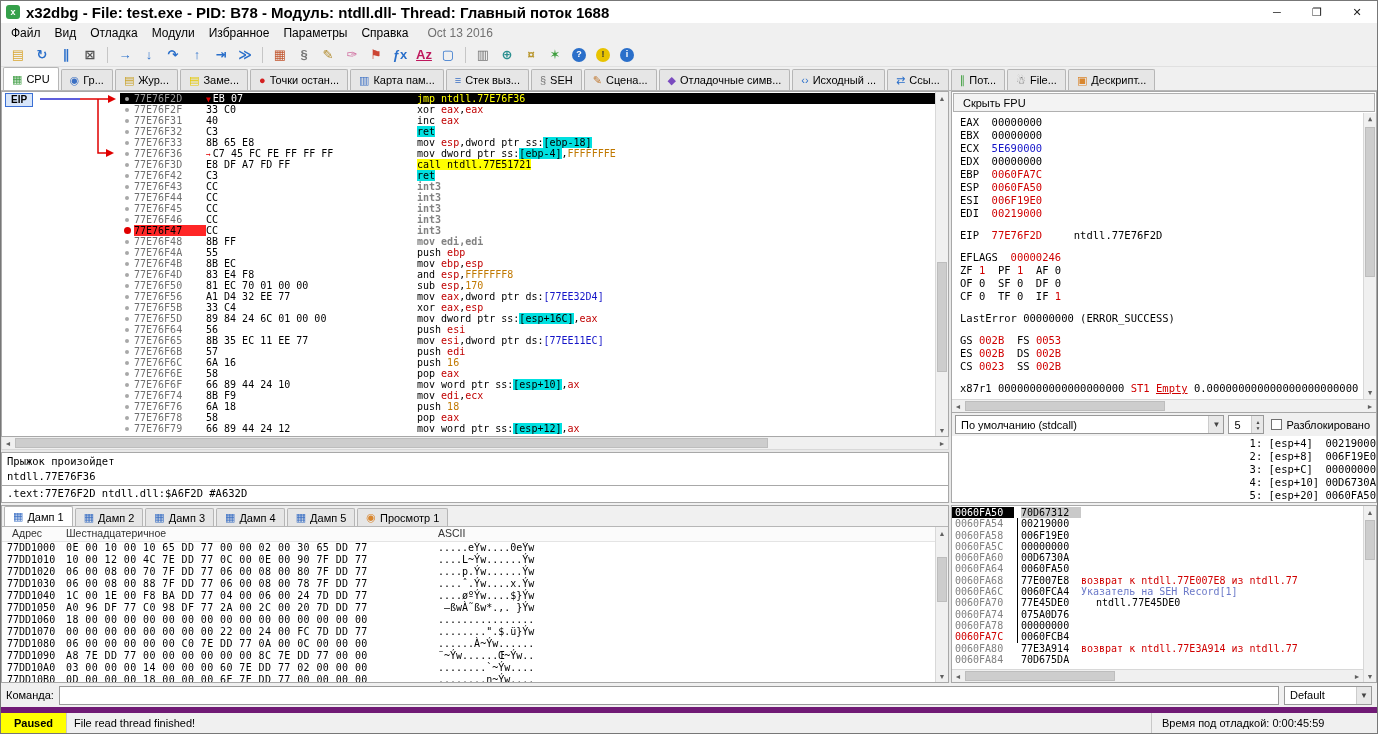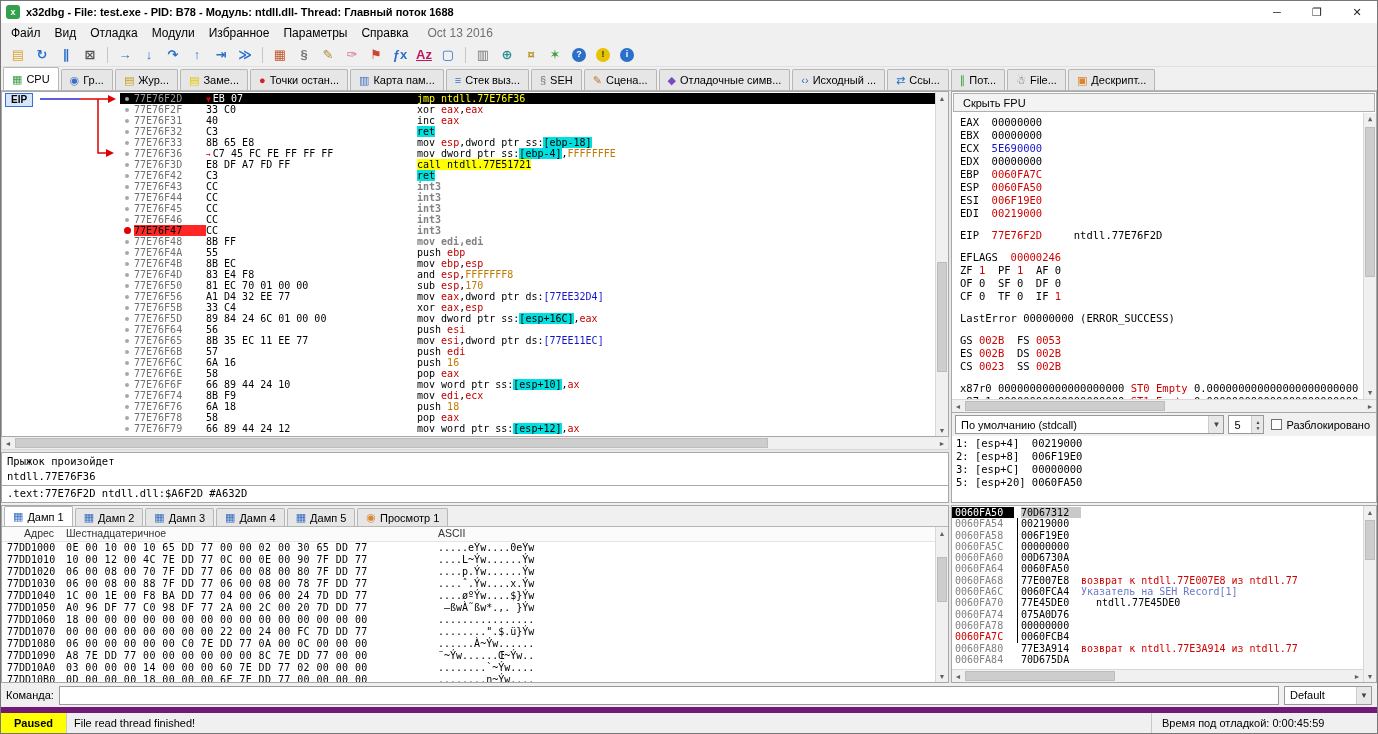--- a/index.html
+++ b/index.html
@@ -3,21 +3,21 @@
 <meta charset="utf-8">
 <style>
   html,body{margin:0;padding:0;background:#888;}
   *{box-sizing:border-box;}
   .app{width:1378px;height:734px;background:#f0f0f0;display:flex;flex-direction:column;
        font-family:"Liberation Sans","DejaVu Sans",sans-serif;font-size:12px;color:#000;overflow:hidden;border:1px solid #777;}
   
   .titlebar{height:22px;background:#fff;display:flex;align-items:center;padding-left:5px;flex:0 0 auto;}
   .appicon{width:14px;height:14px;background:#35a04a;border-radius:3px;color:#fff;font-size:9px;font-weight:bold;
            display:flex;align-items:center;justify-content:center;}
-  .title{margin-left:6px;font-weight:bold;font-size:11px;white-space:nowrap;}
+  .title{margin-left:6px;font-weight:bold;font-size:15px;white-space:nowrap;}
   .wincontrols{margin-left:auto;display:flex;height:100%;}
   .wc{width:40px;display:flex;align-items:center;justify-content:center;font-size:11px;color:#222;}
   
   .menubar{height:20px;display:flex;align-items:center;padding-left:3px;flex:0 0 auto;background:#f0f0f0;}
   .mitem{padding:2px 7px;white-space:nowrap;}
   .mdate{color:#707070;margin-left:12px;}
   
   .toolbar{height:24px;display:flex;align-items:center;padding-left:5px;flex:0 0 auto;border-bottom:1px solid #e0e0e0;}
   .tbtn{width:24px;height:21px;display:flex;align-items:center;justify-content:center;}
   .tglyph{font-size:13px;font-weight:bold;line-height:1;}
@@ -87,34 +87,34 @@
   .combo{flex:1;height:19px;border:1px solid #999;background:#fff;display:flex;align-items:center;
          padding:0 0 0 5px;font-size:11px;}
   .caret{margin-left:auto;width:15px;align-self:stretch;background:#e8e8e8;border-left:1px solid #ccc;
          display:flex;align-items:center;justify-content:center;font-size:8px;color:#444;}
   .spin{width:36px;height:19px;border:1px solid #999;background:#fff;display:flex;align-items:center;
         padding-left:5px;font-size:11px;}
   .spinarrows{margin-left:auto;width:12px;align-self:stretch;background:#e8e8e8;border-left:1px solid #ccc;
               display:flex;flex-direction:column;align-items:center;justify-content:center;font-size:5px;color:#444;line-height:1.2;}
   .chk{display:flex;align-items:center;gap:4px;font-size:11px;padding:0 3px;white-space:nowrap;}
   .chkbox{width:11px;height:11px;border:1px solid #707070;background:#fff;}
-  .args{flex:0 0 auto;height:66px;background:#fff;overflow:hidden;padding-top:1px;}
+  .args{flex:0 0 auto;height:66px;background:#fff;overflow:hidden;padding-top:1px;text-align:right;}
   .argrow{height:13px;padding-left:4px;font-family:"DejaVu Sans Mono","Liberation Mono",monospace;
           font-size:10.5px;white-space:pre;}
   
   .bottom{flex:1;display:flex;background:#e8e8e8;margin-top:2px;min-height:0;}
   .dumpcol{width:948px;flex:0 0 auto;display:flex;flex-direction:column;background:#fff;border:1px solid #a8a8a8;
            margin-right:2px;position:relative;}
   .dumptabs{height:21px;background:#f0f0f0;display:flex;align-items:flex-end;padding-left:2px;
             border-bottom:1px solid #b6b6b6;flex:0 0 auto;}
   .dtab{height:18px;display:flex;align-items:center;padding:0 8px;border:1px solid #b6b6b6;border-bottom:none;
         background:#e6e6e6;margin-right:2px;border-radius:2px 2px 0 0;white-space:nowrap;}
   .dtab.active{background:#fff;height:20px;}
   .dumphdr{height:15px;display:flex;font-size:10.5px;color:#333;background:#fbfbfb;border-bottom:1px solid #e4e4e4;flex:0 0 auto;}
-  .dh-a{width:64px;padding-left:22px;}
+  .dh-a{width:64px;padding-left:10px;}
   .dh-h{width:372px;}
   .dh-s{flex:1;}
   .dumprows{flex:1;position:relative;overflow:hidden;font-family:"DejaVu Sans Mono","Liberation Mono",monospace;
             font-size:10px;line-height:12px;}
   .dumprow{display:flex;height:12px;white-space:pre;}
   .dca{width:64px;padding-left:5px;flex:0 0 auto;}
   .dch{width:372px;letter-spacing:.4px;flex:0 0 auto;}
   .dcs{flex:1;}
   .stackcol{flex:1;display:flex;flex-direction:column;background:#fff;border:1px solid #a8a8a8;position:relative;min-width:0;}
   .stackrows{flex:1;overflow:hidden;padding-top:1px;font-family:"DejaVu Sans Mono","Liberation Mono",monospace;
@@ -399,21 +399,20 @@
             <div class="regline"><span class="rk-k">ZF </span><span class="rk-r">1</span><span class="rk-k">  PF </span><span class="rk-r">1</span><span class="rk-k">  AF 0</span></div>
             <div class="regline"><span class="rk-k">OF 0  SF 0  DF 0</span></div>
             <div class="regline"><span class="rk-k">CF 0  TF 0  IF </span><span class="rk-r">1</span></div>
             <div class="regline blank"></div>
             <div class="regline"><span class="rk-k">LastError 00000000 (ERROR_SUCCESS)</span></div>
             <div class="regline blank"></div>
             <div class="regline"><span class="rk-k">GS </span><span class="rk-r">002B</span><span class="rk-k">  FS </span><span class="rk-r">0053</span></div>
             <div class="regline"><span class="rk-k">ES </span><span class="rk-r">002B</span><span class="rk-k">  DS </span><span class="rk-r">002B</span></div>
             <div class="regline"><span class="rk-k">CS </span><span class="rk-r">0023</span><span class="rk-k">  SS </span><span class="rk-r">002B</span></div>
             <div class="regline blank"></div>
-            <div class="regline"><span class="rk-k">x87r0 00000000000000000000 </span><span class="rk-r">ST0</span><span class="rk-k"> </span><span class="rk-r">Empty</span><span class="rk-k"> 0.000000000000000000000000</span></div>
             <div class="regline"><span class="rk-k">x87r1 00000000000000000000 </span><span class="rk-r">ST1</span><span class="rk-k"> </span><span class="rk-ru">Empty</span><span class="rk-k"> 0.000000000000000000000000</span></div>
           </div>
         <div class="vscroll">
           <div class="sarrow up">▲</div>
           <div class="vthumb" style="top:14px;height:150px"></div>
           <div class="sarrow dn">▼</div>
         </div>
       </div>
       <div class="regs-hscroll">
         <div class="harrow l">◄</div>
@@ -431,20 +430,21 @@
         </div>
         <label class="chk">
           <span class="chkbox"></span>
           <span>Разблокировано</span>
         </label>
       </div>
       <div class="args" id="args-rows">
           <div class="argrow">1: [esp+4]  00219000</div>
           <div class="argrow">2: [esp+8]  006F19E0</div>
           <div class="argrow">3: [esp+C]  00000000</div>
+          <div class="argrow">4: [esp+10] 00D6730A</div>
           <div class="argrow">5: [esp+20] 0060FA50</div>
         </div>
     </div>
   </div>
 
   <div class="bottom">
     <div class="dumpcol">
       <div class="dumptabs" id="dumptabs">
           <div class="dtab active">
             <span class="tabicon" style="color: rgb(58, 111, 196);">▦</span>

